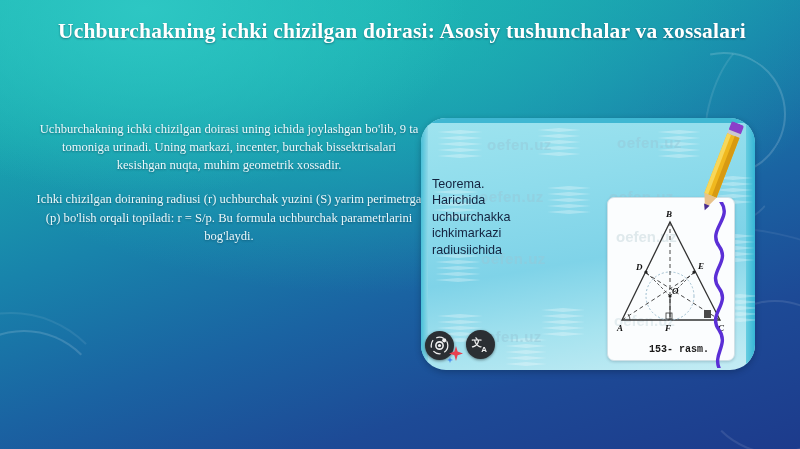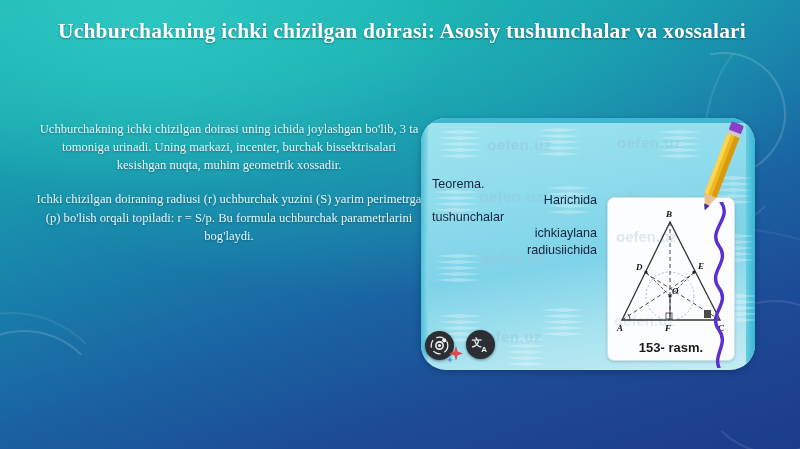--- a/index.html
+++ b/index.html
@@ -67,33 +67,33 @@
     position:absolute;left:46px;top:16px;width:250px;text-align:center;
     color:#14244a;font-family:"Liberation Sans",sans-serif;
     font-size:17.5px;line-height:1.34;letter-spacing:.1px;
   }
   #photo-theorem{
     position:absolute;left:11px;top:58px;width:165px;
     color:#13233f;font-family:"Liberation Sans",sans-serif;
     font-size:12.6px;line-height:1.31;
   }
   #photo-theorem .lbl{display:block;}
-  #photo-theorem .just{display:flex;justify-content:flex-end;}
+  #photo-theorem .just{display:flex;justify-content:flex-start;}
   #photo-theorem .solo{display:block;}
 
   
   #figure-card{
     position:absolute;left:186px;top:79px;width:126px;height:162px;
     background:#fbfdfe;border:1px solid #cfe0e6;border-radius:7px;
     box-shadow:0 1px 3px rgba(0,30,50,.18);overflow:hidden;
   }
   #figure-card svg{position:absolute;left:0;top:0;}
   #fig-caption{
-    position:absolute;left:0;bottom:5px;width:100%;text-align:center;
-    color:#1b1b1b;font-family:Liberation Sans, sans-serif;font-size:13px;font-weight:bold;
+    position:absolute;left:8px;bottom:5px;width:100%;text-align:center;
+    color:#1b1b1b;font-family:Liberation Mono, monospace;font-size:10px;font-weight:bold;
   }
 
   
   #pencil{position:absolute;right:22px;top:2px;width:26px;height:98px;transform:rotate(21deg);}
   #squiggle{position:absolute;right:18px;top:84px;width:34px;height:166px;}
 
   
   .act-btn{
     position:absolute;width:29px;height:29px;border-radius:50%;
     background:#2b2f33;box-shadow:0 1px 3px rgba(0,0,0,.45);
@@ -112,21 +112,21 @@
   <div class="arc" id="arc-a"></div>
   <div class="arc" id="arc-b"></div>
   <div class="arc" id="arc-c"></div>
   <div class="arc" id="arc-d"></div>
   <div class="arc" id="arc-e"></div>
   <div class="arc" id="arc-f"></div>
 
   <div id="title">Uchburchakning ichki chizilgan doirasi: Asosiy tushunchalar va xossalari</div>
 
   <div id="body-text">
-    <p>Uchburchakning ichki chizilgan doirasi uning ichida joylashgan bo'lib, 3 ta tomoniga urinadi. Uning markazi, incenter, burchak bissektrisalari kesishgan nuqta, muhim geometrik xossadir.</p>
+    <p>Uchburchakning ichki chizilgan doirasi uning ichida joylashgan bo'lib, 9 ta tomoniga urinadi. Uning markazi, incenter, burchak bissektrisalari kesishgan nuqta, muhim geometrik xossadir.</p>
     <p>Ichki chizilgan doiraning radiusi (r) uchburchak yuzini (S) yarim perimetrga (p) bo'lish orqali topiladi: r = S/p. Bu formula uchburchak parametrlarini bog'laydi.</p>
   </div>
 
   <div id="photo">
     <div class="edge-t"></div>
     <div class="edge-l"></div>
     <div class="edge-r"></div>
 
     <div class="wm-dia" style="left:16px;top:12px;width:46px;">
         <i></i>
@@ -229,24 +229,24 @@
     <div class="wm-txt" style="left:186px;top:196px;">oefen.uz</div>
     <div class="wm-txt" style="left:56px;top:210px;">oefen.uz</div>
 
 
     <div id="photo-theorem">
       <span class="lbl">Teorema.</span>
       <span class="just">
         <span>Har</span>
         <span>ichida</span>
       </span>
-      <span class="solo">tushunchalar</span>
+      <span class="solo">uchburchakka</span>
       <span class="just">
         <span>ichki</span>
-        <span>aylana</span>
+        <span>markazi</span>
       </span>
       <span class="just">
         <span>radiusi</span>
         <span>ichida</span>
       </span>
     </div>
 
     <div id="figure-card">
       <svg width="126" height="162" viewBox="0 0 126 162">
 

